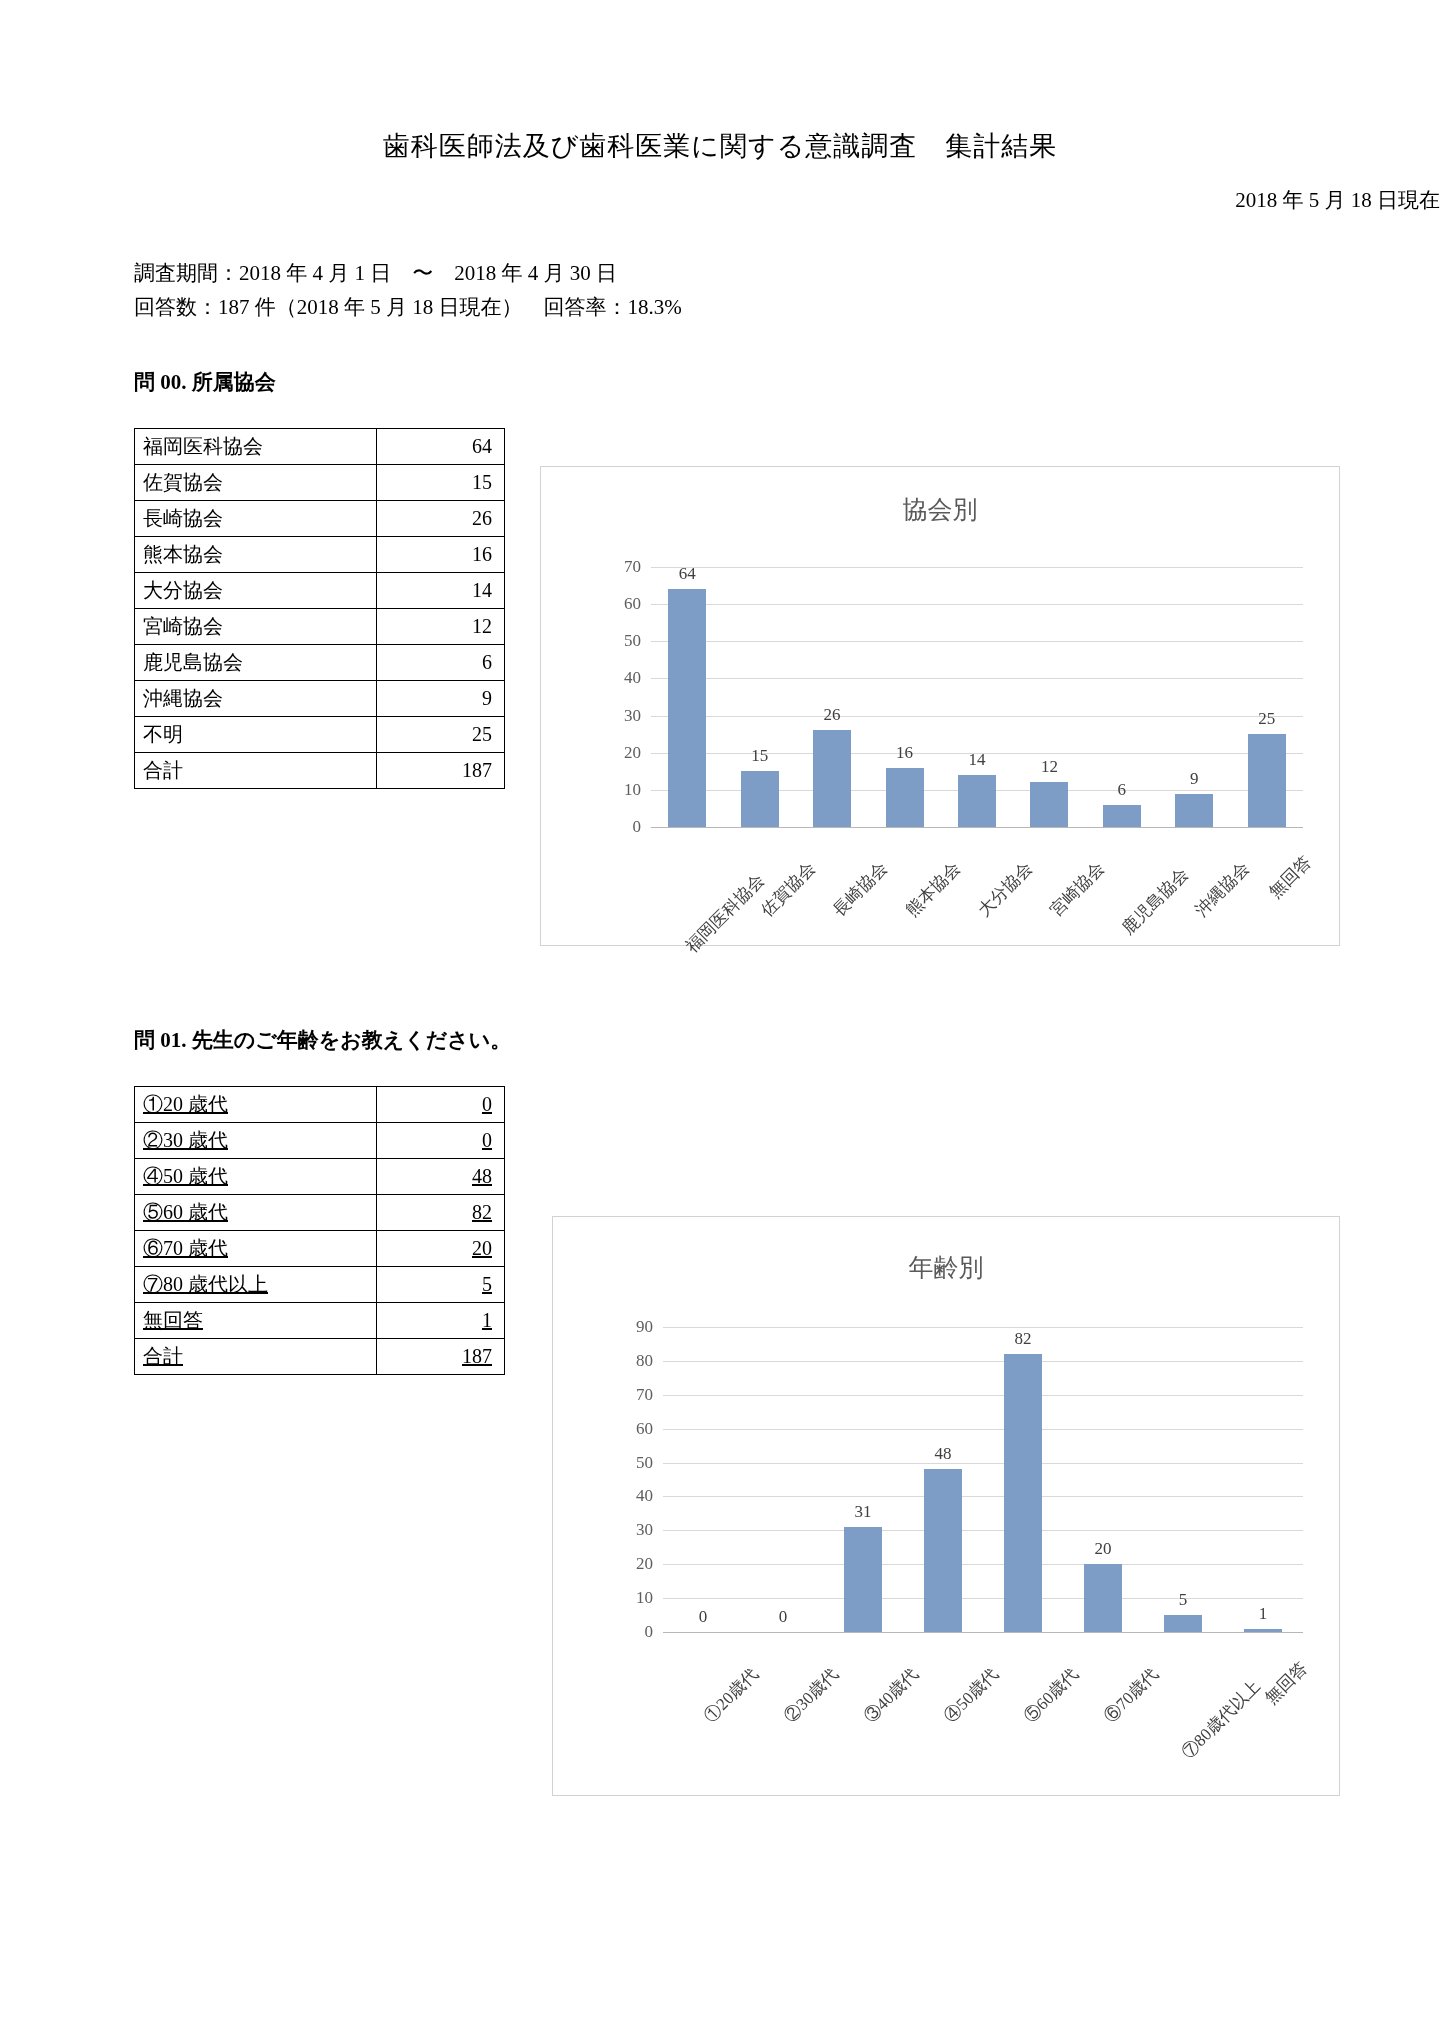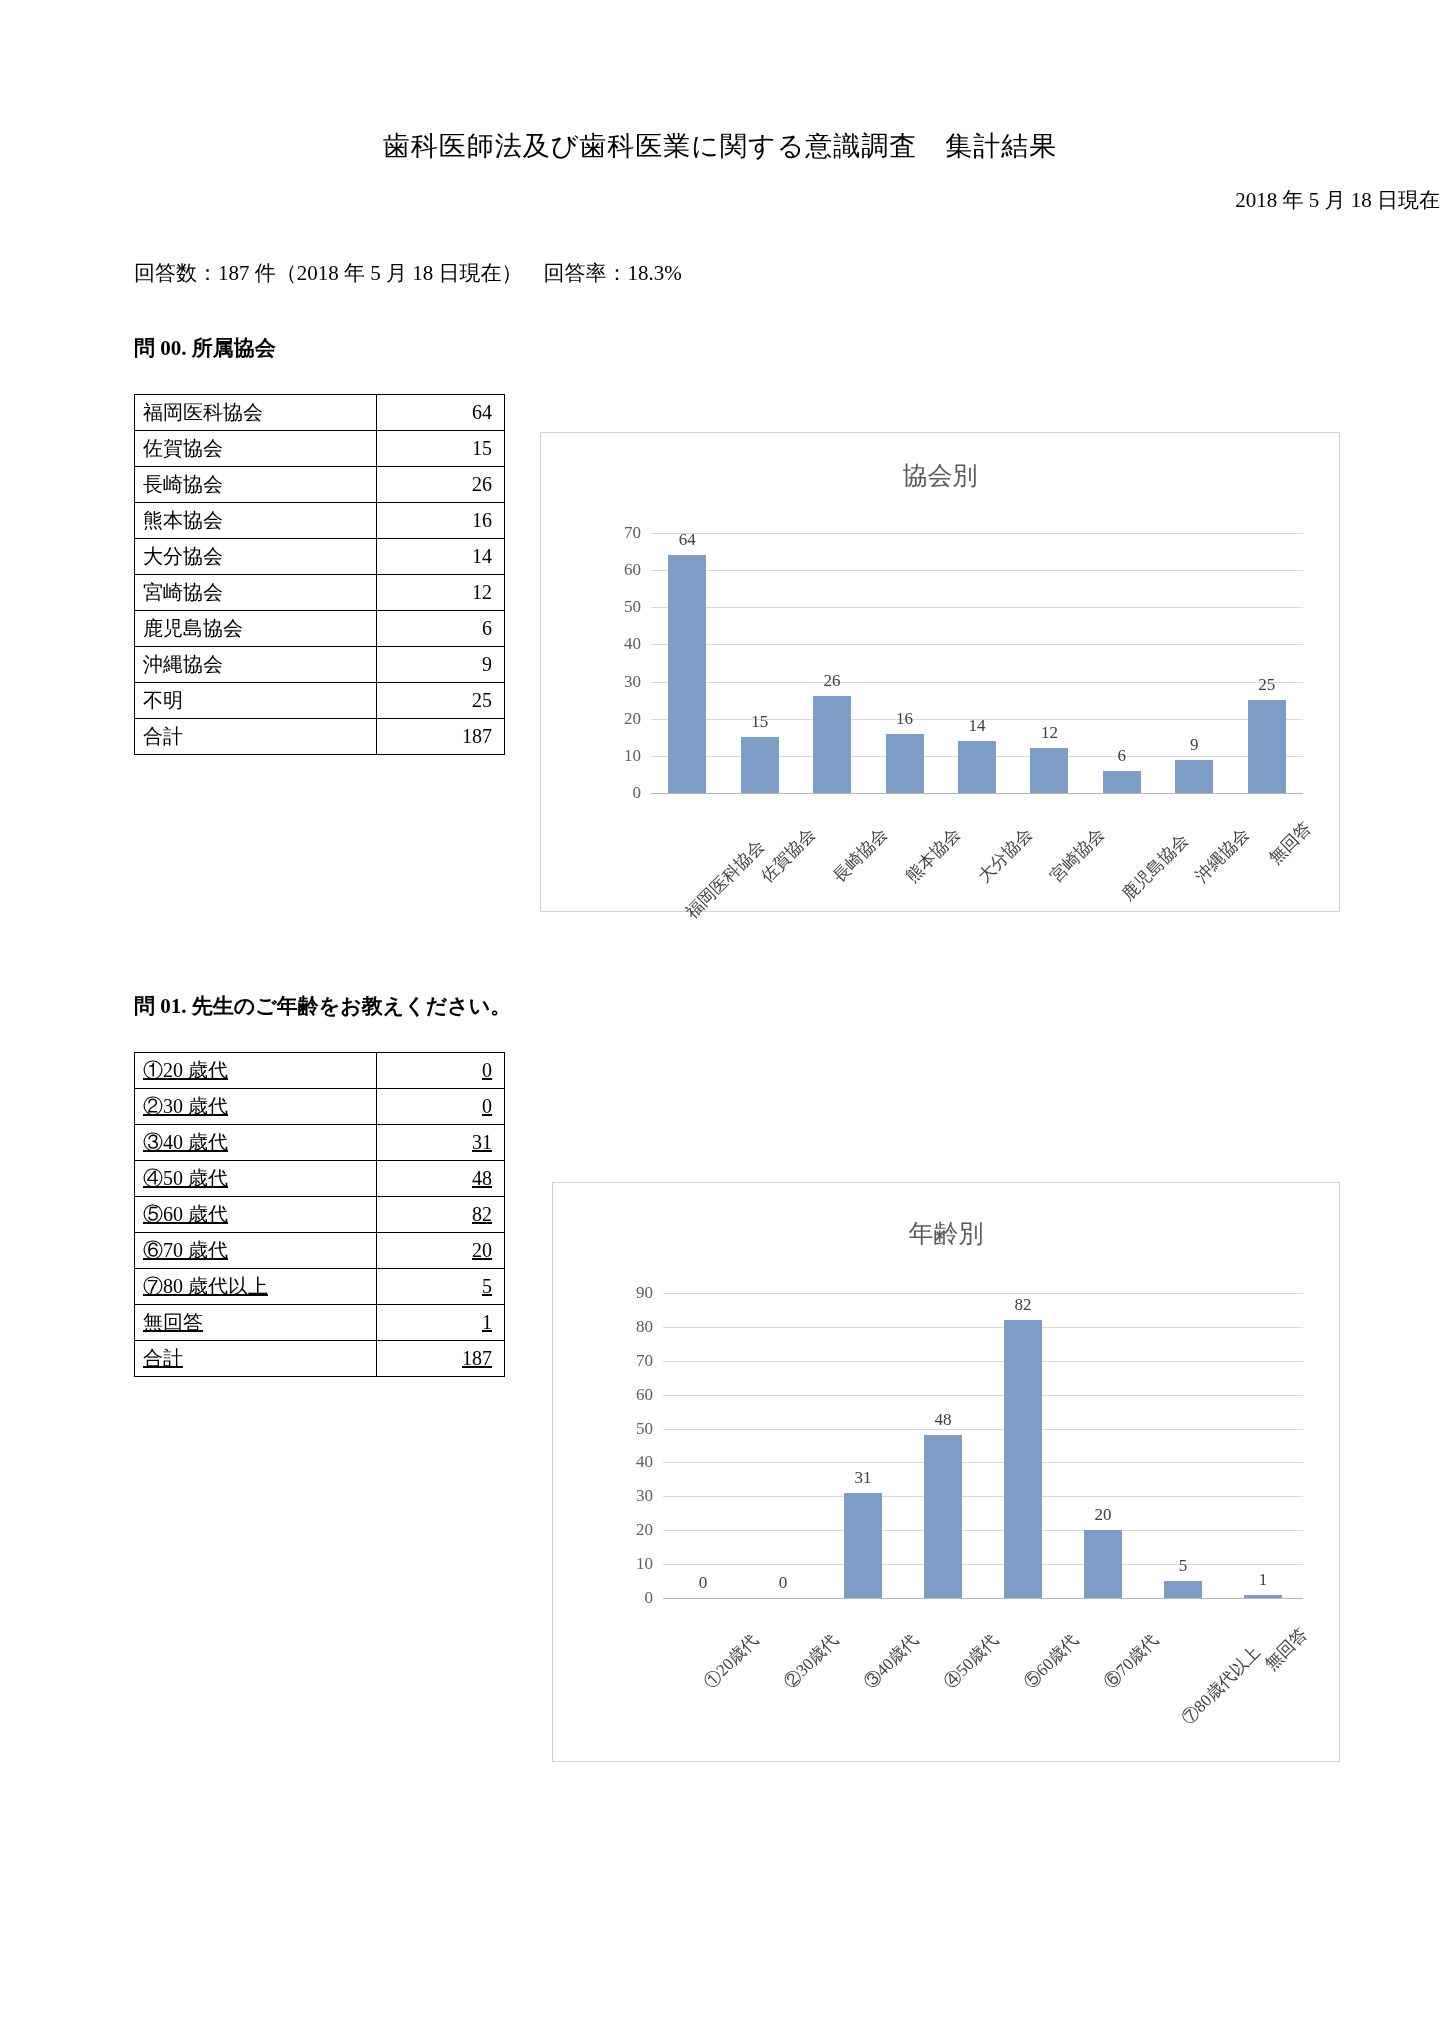--- a/index.html
+++ b/index.html
@@ -173,20 +173,21 @@
 </style>
 </head>
 <body>
 
 <div class="page">
 
   <h1 class="doc-title">歯科医師法及び歯科医業に関する意識調査　集計結果</h1>
   <div class="doc-date">2018 年 5 月 18 日現在</div>
 
   <div class="meta-block">
+    <div class="meta-line">調査期間：2018 年 4 月 1 日　〜　2018 年 4 月 30 日</div>
     <div class="meta-line">回答数：187 件（2018 年 5 月 18 日現在）　回答率：18.3%</div>
   </div>
 
   <div class="q-heading">問 00.  所属協会</div>
 
   <div class="section" style="height:560px;">
     <div class="tbl-wrap" style="top:18px;">
       <table class="freq">
         <tbody>
           <tr>
@@ -329,24 +330,20 @@
     <div class="tbl-wrap" style="top:18px;text-decoration:underline;">
       <table class="freq">
         <tbody>
           <tr>
             <td class="label">①20 歳代</td>
             <td class="value">0</td>
           </tr>
           <tr>
             <td class="label">②30 歳代</td>
             <td class="value">0</td>
-          </tr>
-          <tr>
-            <td class="label">③40 歳代</td>
-            <td class="value">31</td>
           </tr>
           <tr>
             <td class="label">④50 歳代</td>
             <td class="value">48</td>
           </tr>
           <tr>
             <td class="label">⑤60 歳代</td>
             <td class="value">82</td>
           </tr>
           <tr>

